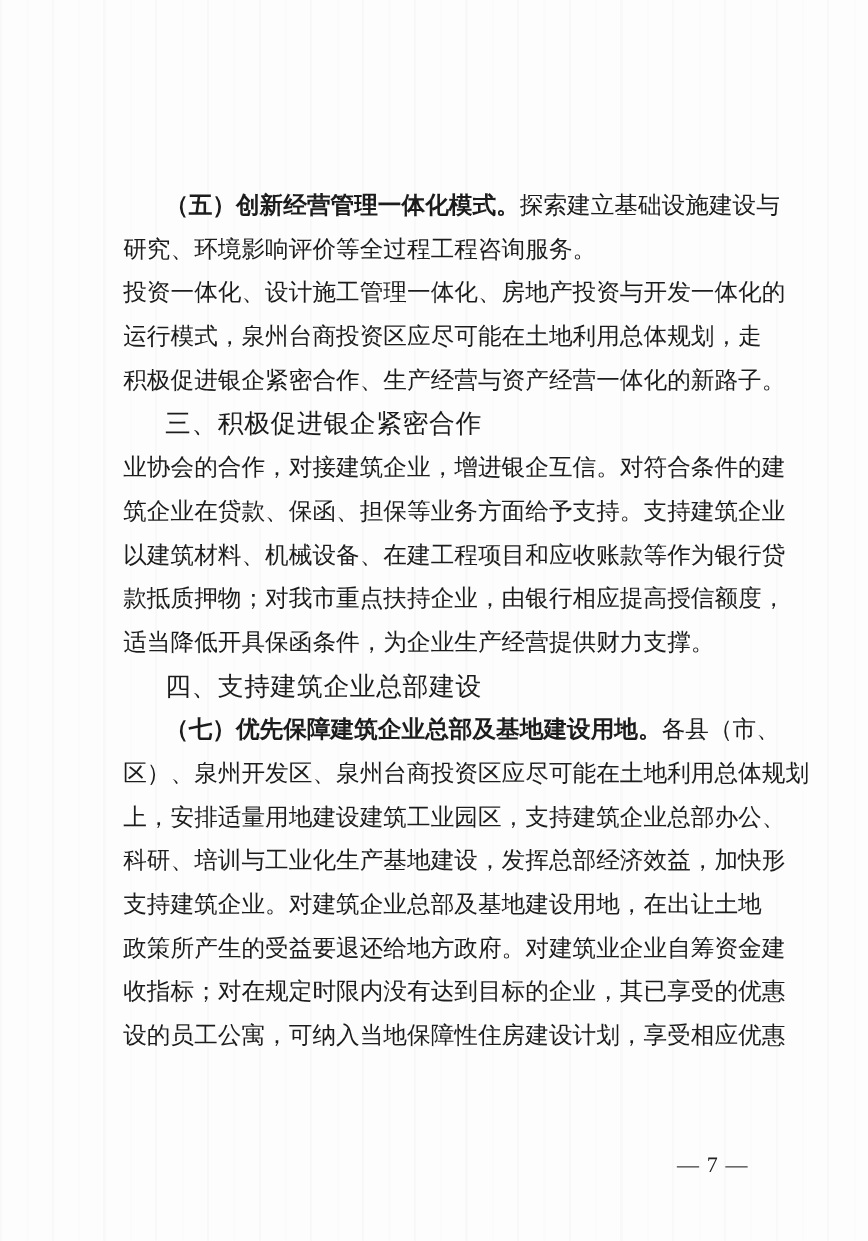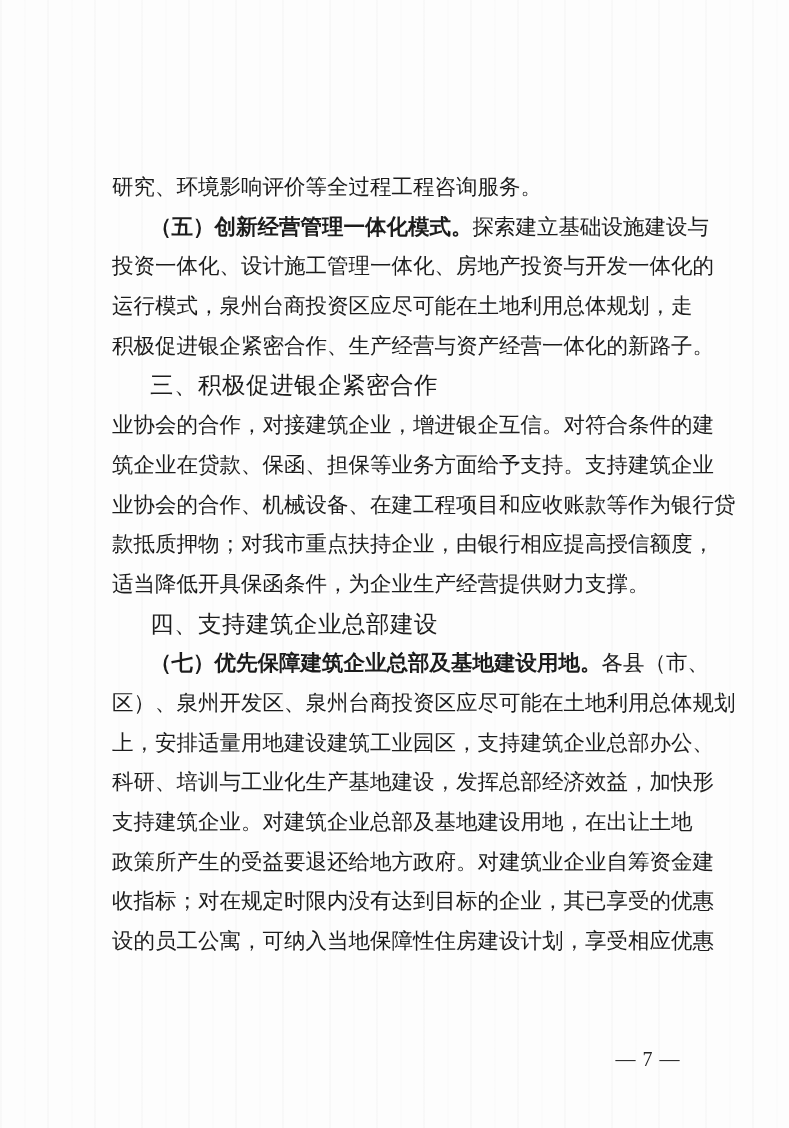--- a/index.html
+++ b/index.html
@@ -60,38 +60,38 @@
     font-family: "Liberation Serif", serif;
     color: #222222;
     letter-spacing: 1px;
   }
 </style>
 </head>
 <body>
 
 <div class="page-text">
 
+  <div class="line indent"><span class="lead">（五）创新经营管理一体化模式。</span><span>探索建立基础设施建设与</span></div>
+
   <div class="line"><span>研究、环境影响评价等全过程工程咨询服务。</span></div>
-
-  <div class="line indent"><span class="lead">（五）创新经营管理一体化模式。</span><span>探索建立基础设施建设与</span></div>
 
   <div class="line"><span>投资一体化、设计施工管理一体化、房地产投资与开发一体化的</span></div>
 
   <div class="line"><span>运行模式，泉州台商投资区应尽可能在土地利用总体规划，走</span></div>
 
   <div class="line"><span>积极促进银企紧密合作、生产经营与资产经营一体化的新路子。</span></div>
 
   <div class="line heading indent"><span>三、积极促进银企紧密合作</span></div>
 
 
   <div class="line"><span>业协会的合作，对接建筑企业，增进银企互信。对符合条件的建</span></div>
 
   <div class="line"><span>筑企业在贷款、保函、担保等业务方面给予支持。支持建筑企业</span></div>
 
-  <div class="line"><span>业协会的合作、机械设备、在建工程项目和应收账款等作为银行贷</span></div>
+  <div class="line"><span>以建筑材料、机械设备、在建工程项目和应收账款等作为银行贷</span></div>
 
   <div class="line"><span>款抵质押物；对我市重点扶持企业，由银行相应提高授信额度，</span></div>
 
   <div class="line"><span>适当降低开具保函条件，为企业生产经营提供财力支撑。</span></div>
 
   <div class="line heading indent"><span>四、支持建筑企业总部建设</span></div>
 
   <div class="line indent"><span class="lead">（七）优先保障建筑企业总部及基地建设用地。</span><span>各县（市、</span></div>
 
   <div class="line"><span>区）、泉州开发区、泉州台商投资区应尽可能在土地利用总体规划</span></div>

